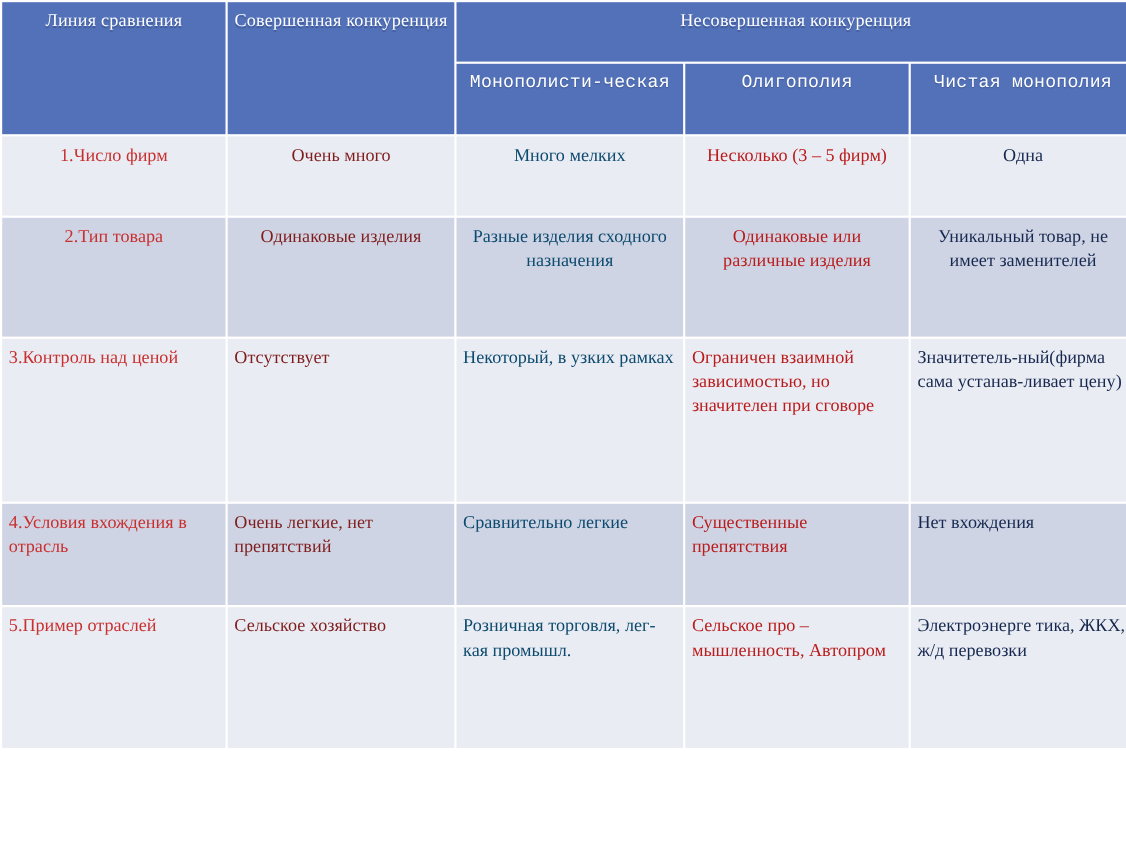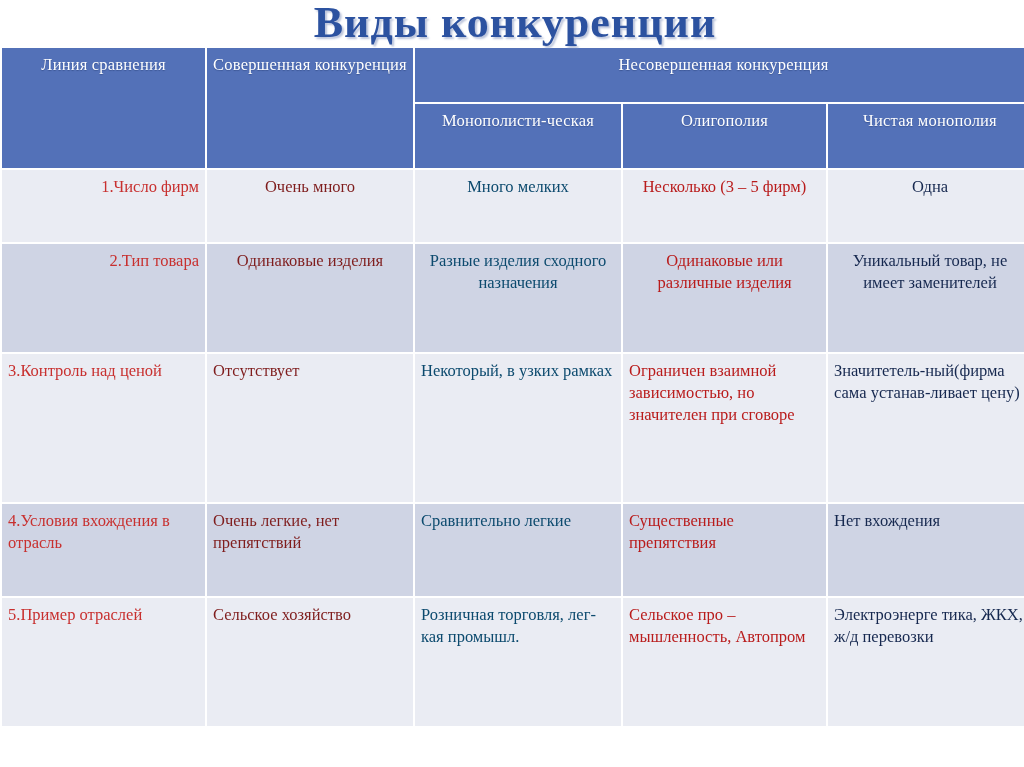--- a/index.html
+++ b/index.html
@@ -69,29 +69,29 @@
     font-weight: bold;
     text-align: center;
     vertical-align: middle;
     font-size: 17px;
     line-height: 1.3;
     letter-spacing: 0.2px;
     text-shadow: 0 1px 1px rgba(20,40,90,0.35);
   }
   .hdr-tall { height: 96px; }
   .hdr-span { height: 42px; }
-  .hdr-sub  { height: 52px; }
+  .hdr-sub  { height: 52px; font-family: Liberation Mono, monospace; }
 
   
   tr.band-light td { background: #EAECF3; }
   tr.band-dark  td { background: #CFD4E4; }
 
   td.c-compare {
     color: #C8302F;
-    text-align: right;
+    text-align: center;
     font-weight: normal;
   }
   td.c-perfect { color: #7f1d1d; text-align: center; }
   td.c-mono    { color: #0c4a6e; text-align: center; }
   td.c-oligo   { color: #b91c1c; text-align: center; }
   td.c-pure    { color: #16284F; text-align: center; }
 
   
   tr.left-align td { text-align: left; }
 
@@ -106,23 +106,20 @@
   .r2 { height: 108px; }
   .r3 { height: 148px; }
   .r4 { height: 92px; }
   .r5 { height: 128px; }
 </style>
 </head>
 <body>
 
 <div class="slide">
 
-  <div class="title-area">
-    <h1 class="slide-title">Виды  конкуренции</h1>
-  </div>
 
   <div class="table-wrap">
     <table class="cmp">
       <colgroup>
         <col class="w1">
           <col class="w2">
           <col class="w3">
           <col class="w4">
           <col class="w5">
       </colgroup>

